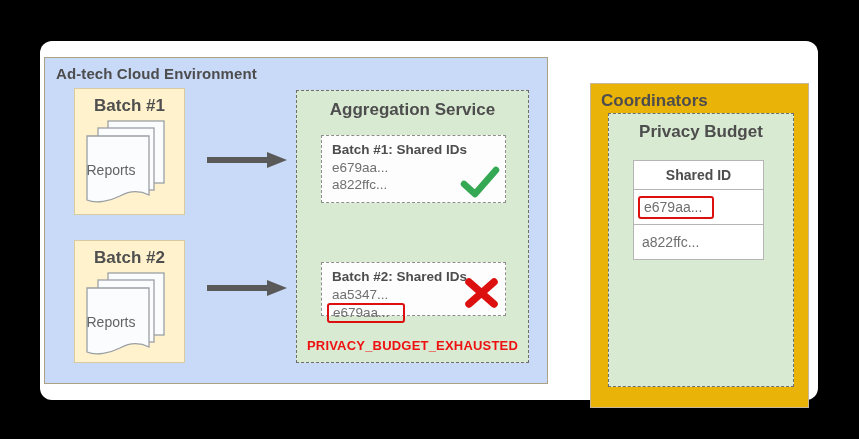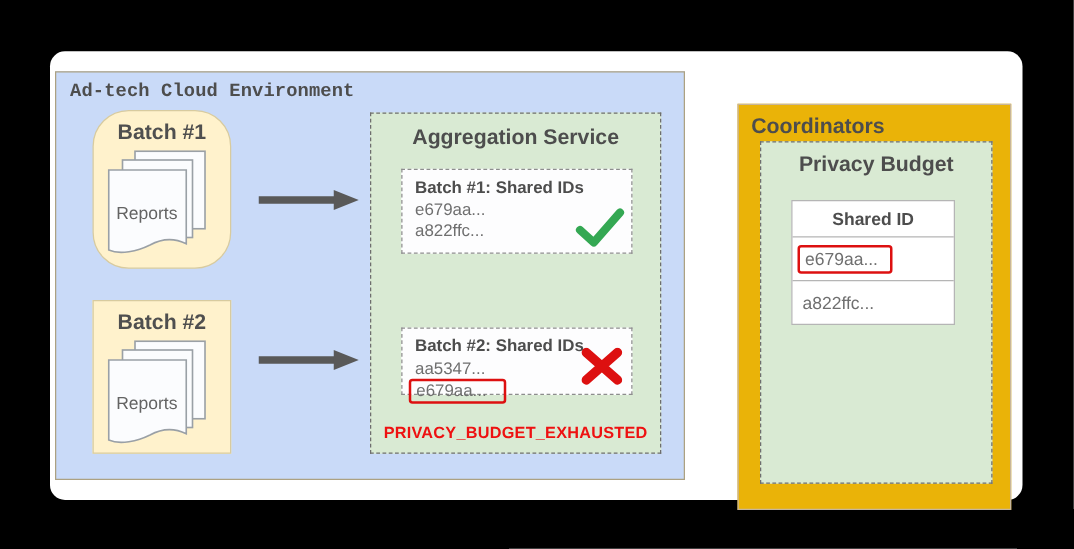--- a/index.html
+++ b/index.html
@@ -13,33 +13,33 @@
     position:absolute; left:40px; top:41px; width:778px; height:359px;
     background:#ffffff; border-radius:12px;
   }
   
   .env-box {
     position:absolute; left:4px; top:16px; width:504px; height:327px;
     background:#c9daf8; border:1px solid #aca182; box-sizing:border-box;
   }
   .env-title {
     position:absolute; left:11px; top:7px;
-    font-size:15px; font-weight:bold; color:#4d4d4d; letter-spacing:.1px;font-family:Liberation Mono, monospace;
+    font-size:15px; font-weight:bold; color:#4d4d4d; letter-spacing:.1px;
   }
   .batch {
     position:absolute; width:111px;
     background:#fff2cc; border:1px solid #d8cb9f; box-sizing:border-box;
     text-align:center;
   }
-  .batch-1 { left:29px; top:30px; height:127px;border-radius:29px; }
+  .batch-1 { left:29px; top:30px; height:127px; }
   .batch-2 { left:29px; top:182px; height:123px; }
   .batch-title { margin-top:7px; font-size:17px; font-weight:bold; color:#4f4f4f; }
   .doc-stack { position:absolute; left:50%; transform:translateX(-50%); top:31px; width:96px; height:90px; }
   .doc-label {
-    position:absolute; left:5px; top:42px; width:62px; text-align:right;
+    position:absolute; left:5px; top:42px; width:62px; text-align:center;
     font-size:14px; color:#636363;
   }
   .arrow { position:absolute; width:84px; height:18px; }
   .arrow-1 { left:165px; top:110px; }
   .arrow-2 { left:165px; top:238px; }
   
   .agg-box {
     position:absolute; left:251px; top:32px; width:233px; height:273px;
     background:#d9ead3; border:1.5px dashed #6e6e6e; box-sizing:border-box;
   }

